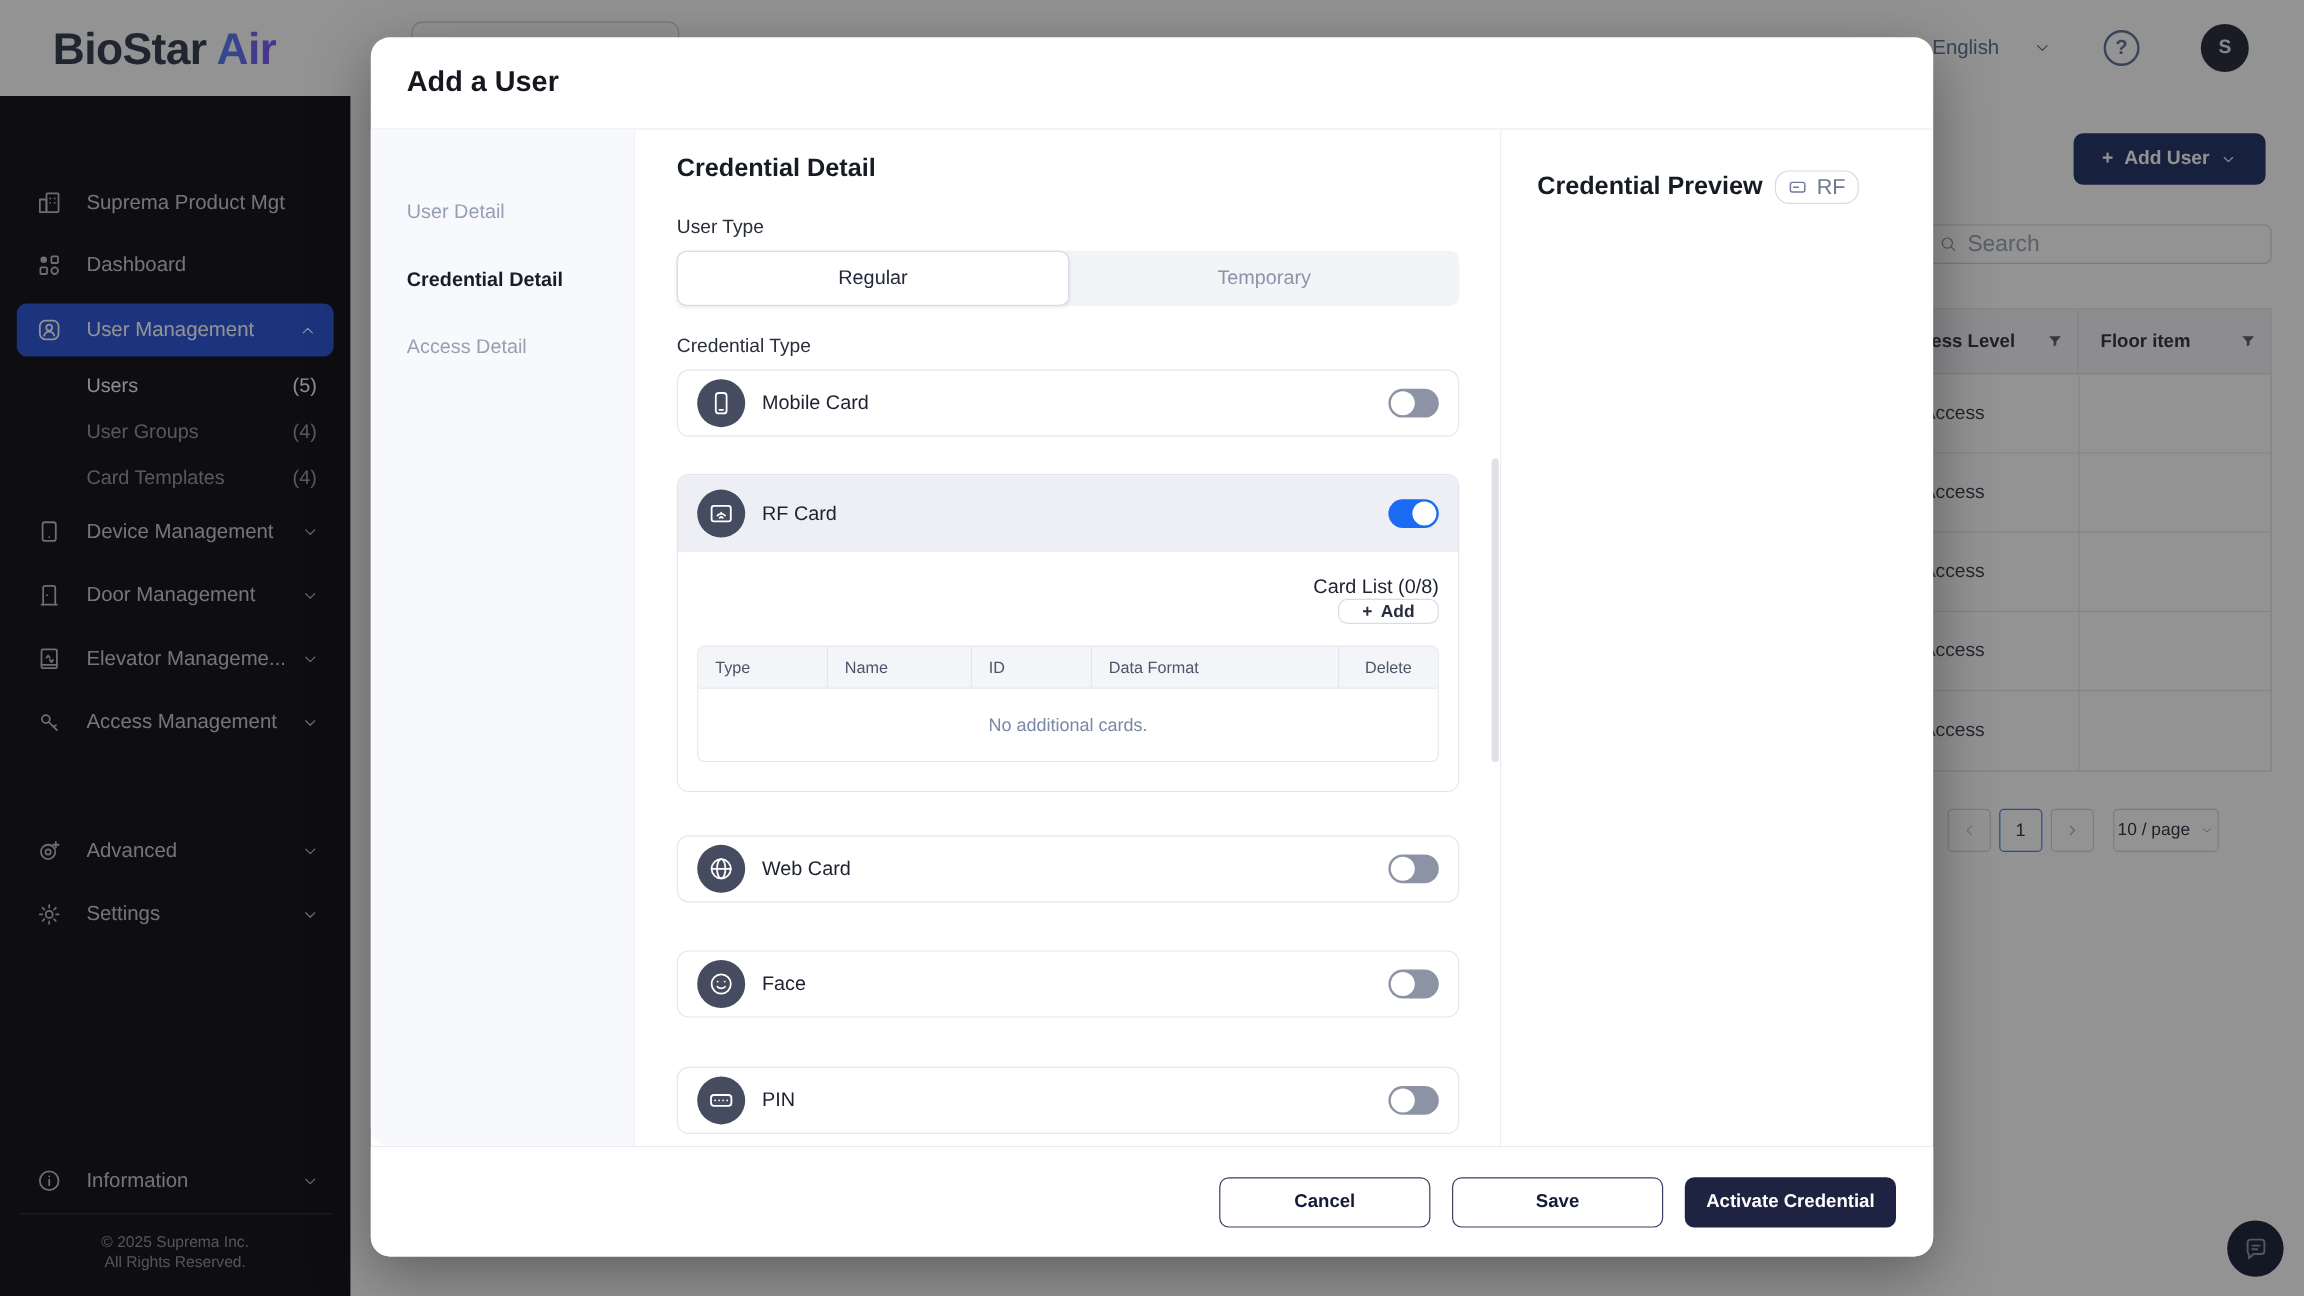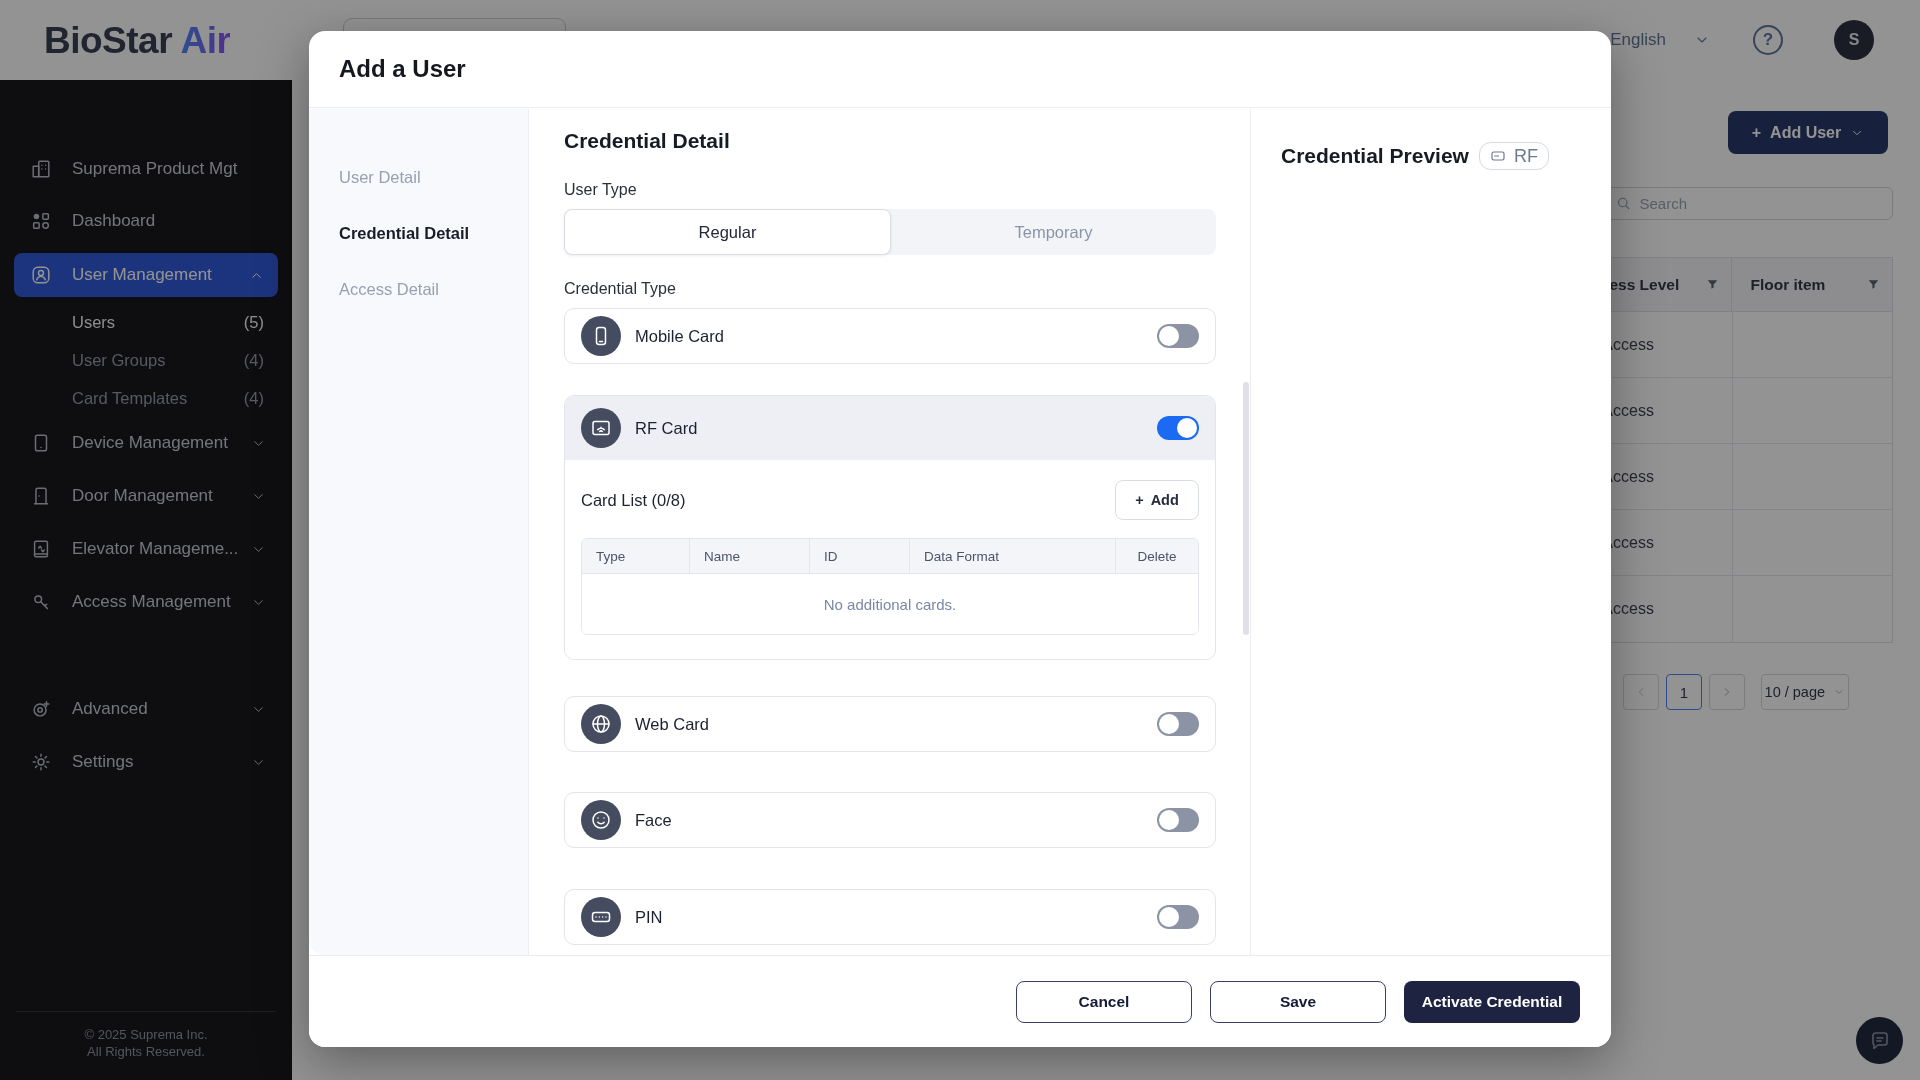--- a/index.html
+++ b/index.html
@@ -41,21 +41,21 @@
   .side-divider { position:absolute; left:16px; right:16px; top:931px; height:1px; background:#2e3037; }
   .copyright { position:absolute; left:0; width:292px; top:946px; text-align:center; color:#8d929e; font-size:13px; line-height:17px; }
 
   
   .bg-tab { position:absolute; left:343px; top:18px; width:223px; height:56px; border:1px solid #c9cdd6; border-radius:9px; background:#fff; }
   .add-user-btn { position:absolute; left:1728px; top:111px; width:160px; height:43px; border-radius:8px;
     background:#233264; color:#fff; display:flex; align-items:center; justify-content:center; gap:9px;
     font-size:16px; font-weight:700; }
   .bg-search { position:absolute; left:1605px; top:187px; width:288px; height:33px; border:1px solid #cfd4dc;
     border-radius:6px; background:#fff; display:flex; align-items:center; padding:0 10px; gap:8px; }
-  .bg-search input { border:none; outline:none; font-size:15px; color:#3a3f4a; width:100%;
+  .bg-search input { border:none; outline:none; font-size:19px; color:#3a3f4a; width:100%;
     font-family:"Liberation Sans",sans-serif; background:transparent; }
   .bg-search input::placeholder { color:#9aa2b1; }
   .bg-table { position:absolute; left:1540px; top:257px; width:353px; border:1px solid #dcdfe3; background:#fff; }
   .bg-thead { display:flex; height:54px; background:#f4f4f6; border-bottom:1px solid #dcdfe3; }
   .bg-th { display:flex; align-items:center; font-size:15.5px; font-weight:700; color:#2f3440; }
   .bg-th.c1 { width:192px; padding-left:40px; border-right:1px solid #dcdfe3; }
   .bg-th.c2 { width:160px; padding-left:18px; }
   .bg-th .funnel { margin-left:auto; margin-right:12px; }
   .bg-row { display:flex; height:66px; border-bottom:1px solid #e4e6ea; }
   .bg-row:last-child { border-bottom:none; }
@@ -102,21 +102,21 @@
   .toggle { margin-left:auto; width:42px; height:24px; border-radius:12px; position:relative; }
   .toggle.off { background:#8c93a4; }
   .toggle.on { background:#1b6af3; }
   .toggle .knob { position:absolute; top:2px; width:20px; height:20px; background:#fff; border-radius:50%; }
   .toggle.off .knob { left:2px; }
   .toggle.on .knob { right:2px; }
 
   .rf-block { margin-top:31px; border:1px solid #e2e5eb; border-radius:10px; overflow:hidden; }
   .rf-head { height:64px; background:#edeff4; display:flex; align-items:center; padding:0 16px; }
   .rf-body { padding:20px 16px 24px 16px; background:#fff; }
-  .cardlist-head { height:40px; display:flex; align-items:center; }
+  .cardlist-head { height:40px; display:flex; align-items:flex-end;flex-direction:column; }
   .cardlist-title { font-size:16.5px; color:#1d2230; }
   .add-btn { margin-left:auto; height:40px; width:84px; border:1px solid #d8dce4; border-radius:8px;
     background:#fff; display:flex; align-items:center; justify-content:center; gap:7px;
     font-size:14.5px; font-weight:700; color:#272d3d; }
   .mini-table { margin-top:18px; border:1px solid #e3e6ec; border-radius:6px; overflow:hidden; }
   .mini-thead { display:flex; height:35px; background:#f4f5f9; border-bottom:1px solid #e3e6ec; }
   .mini-th { display:flex; align-items:center; padding-left:14px; font-size:13.5px; color:#4b5468; border-right:1px solid #e3e6ec; }
   .mini-th:last-child { border-right:none; justify-content:center; padding-left:0; }
   .mini-th.w1{width:108px}.mini-th.w2{width:120px}.mini-th.w3{width:100px}.mini-th.w4{width:206px}.mini-th.w5{flex:1}
   .mini-empty { height:60px; display:flex; align-items:center; justify-content:center; font-size:15px; color:#7b87a6; background:#fff; }
@@ -264,20 +264,31 @@
       <svg class="chev ln" width="15" height="15" viewBox="0 0 24 24">
           <path d="M6 9l6 6 6-6"></path>
         </svg>
     </div>
     <div class="nav-item" style="top:660px">
       <svg class="ic ln" viewBox="0 0 24 24">
           <circle cx="12" cy="12" r="3.2"></circle>
           <path d="M12 3.5v2.2M12 18.3v2.2M3.5 12h2.2M18.3 12h2.2M6 6l1.6 1.6M16.4 16.4L18 18M18 6l-1.6 1.6M7.6 16.4L6 18"></path>
         </svg>
       <span class="lbl">Settings</span>
+      <svg class="chev ln" width="15" height="15" viewBox="0 0 24 24">
+          <path d="M6 9l6 6 6-6"></path>
+        </svg>
+    </div>
+    <div class="nav-item" style="top:882px">
+      <svg class="ic ln" viewBox="0 0 24 24">
+          <circle cx="12" cy="12" r="8.5"></circle>
+          <line x1="12" y1="11" x2="12" y2="16"></line>
+          <line x1="12" y1="8" x2="12" y2="8.01"></line>
+        </svg>
+      <span class="lbl">Information</span>
       <svg class="chev ln" width="15" height="15" viewBox="0 0 24 24">
           <path d="M6 9l6 6 6-6"></path>
         </svg>
     </div>
     <div class="side-divider"></div>
     <div class="copyright">
       <div>© 2025 Suprema Inc.</div>
       <div>All Rights Reserved.</div>
     </div>
   </div>

